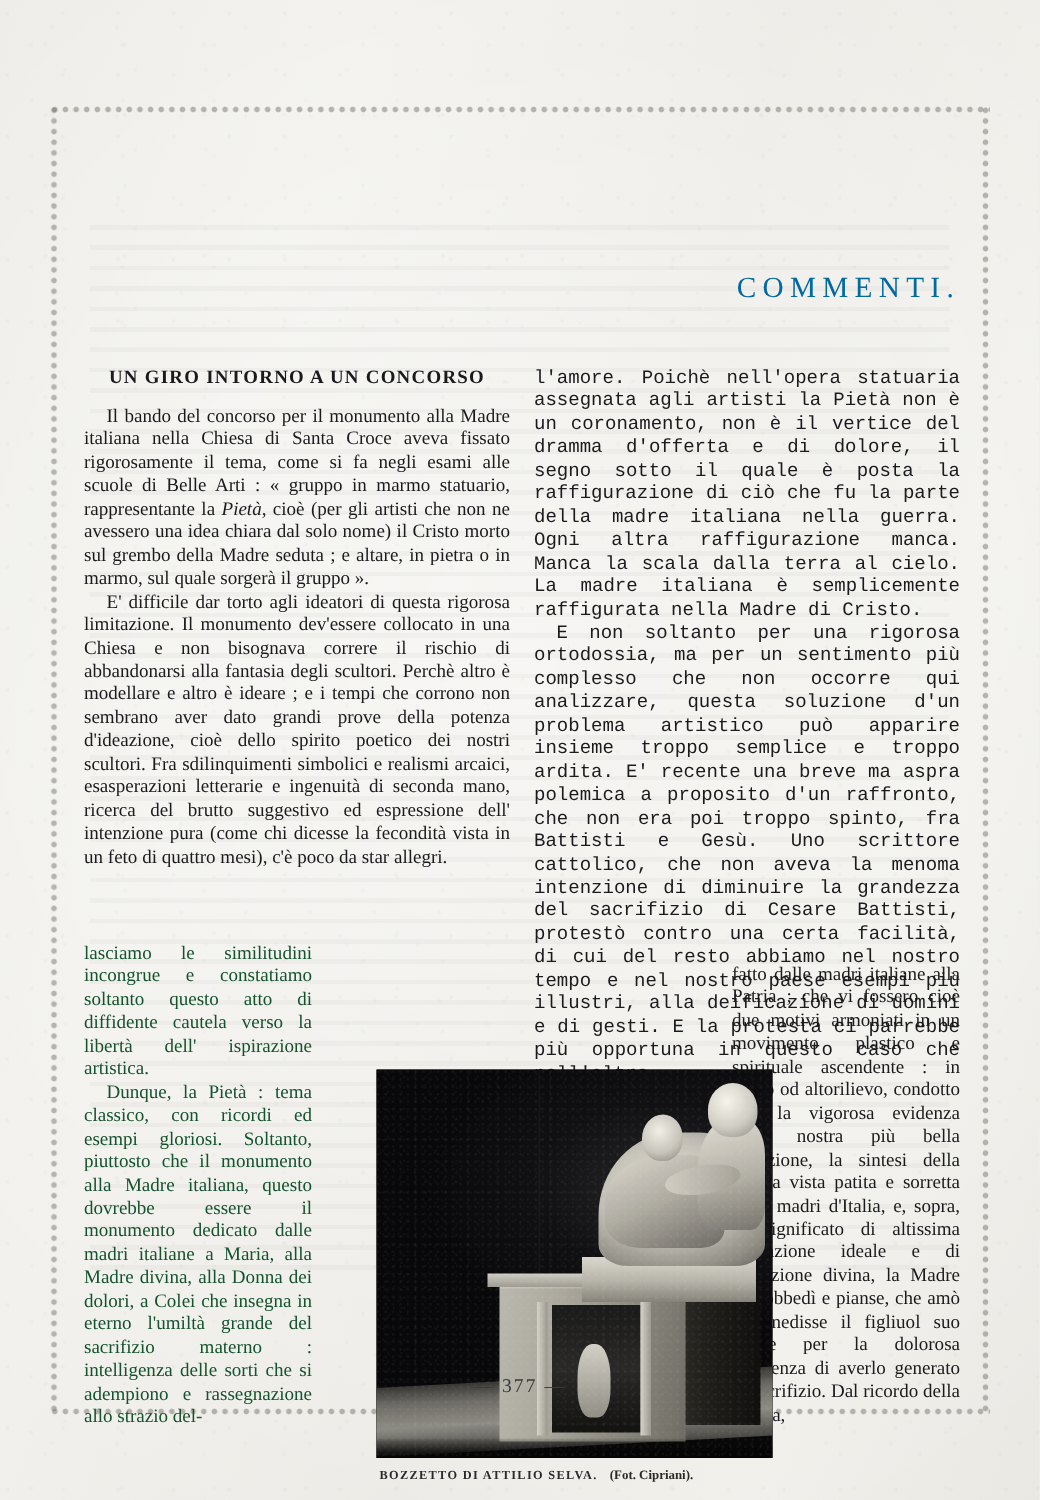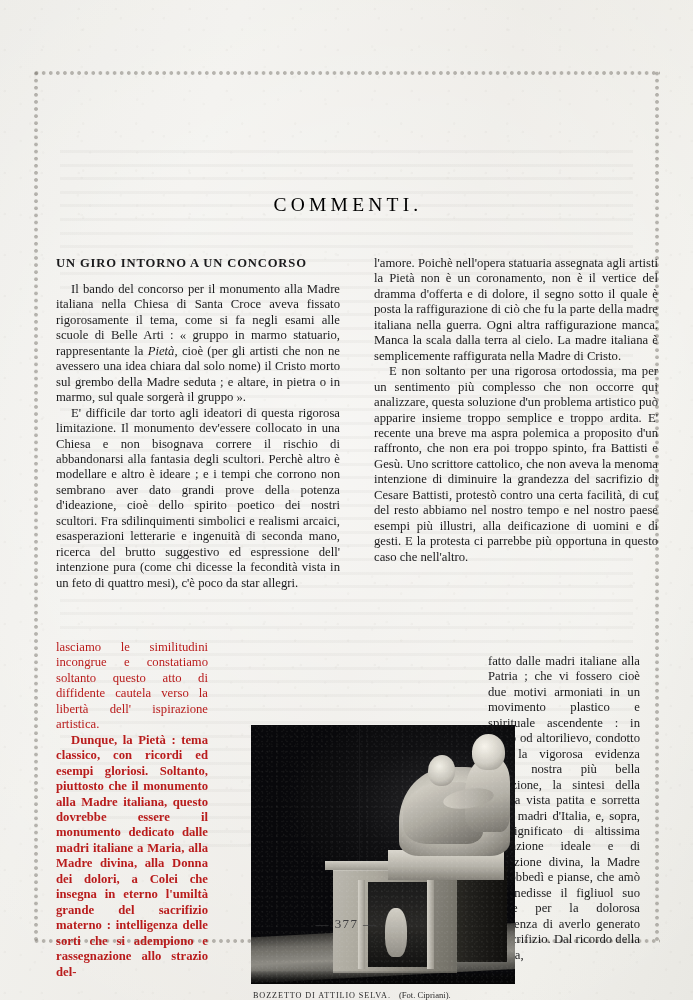--- a/index.html
+++ b/index.html
@@ -79,45 +79,45 @@
 
   
   .content {
     position: absolute;
     left: 56px;
     top: 178px;
     width: 584px;
   }
 
   .masthead {
-    text-align: center;
+    text-align: right;
     font-size: 19.5px;
     letter-spacing: 4.2px;
     font-weight: 400;
-    color: #000000;
-    margin: 16px 0 40px 0;
+    color: #0369a1;
+    margin: 4px 0 40px 0;
     font-family: "Liberation Serif", "DejaVu Serif", serif;
   }
 
   .columns {
     position: relative;
   }
 
   .col {
     position: absolute;
     top: 0;
     width: 284px;
   }
   .col.left  { left: 0; }
-  .col.right { left: 318px; }
+  .col.right { left: 300px; font-family: Liberation Mono, monospace; }
 
   .section-head {
     font-size: 12.6px;
     letter-spacing: 0.85px;
-    text-align: left;
+    text-align: center;
     margin: 0 0 11px 0;
     color: #1a1a1c;
     white-space: nowrap;
   }
 
   p.body {
     margin: 0;
     font-size: 12.7px;
     line-height: 15.45px;
     text-align: justify;
@@ -135,24 +135,24 @@
     position: absolute;
     left: 0;
     top: 384px;
     width: 152px;
   }
   .narrow-left p {
     margin: 0;
     font-size: 12.7px;
     line-height: 15.45px;
     text-align: justify;
-    color: #b91c1c;
+    color: #14532d;
     text-indent: 0;
   }
-  .narrow-left p.ind { text-indent: 15px; font-weight: bold; }
+  .narrow-left p.ind { text-indent: 15px; }
 
   .narrow-right {
     position: absolute;
     left: 300px;
     top: 398px;
     width: 152px;
     margin-left: 132px;
   }
   .narrow-right p {
     margin: 0;
@@ -162,20 +162,21 @@
     color: #1b1b1d;
     text-indent: 0;
   }
 
   
   .figure {
     position: absolute;
     left: 155px;
     top: 453px;
     width: 216px;
+    font-weight: bold;
   }
   .photo {
     position: relative;
     width: 264px;
     height: 259px;
     overflow: hidden;
     background: #111113;
     filter: contrast(1.04);
   }
   .photo .bg {

